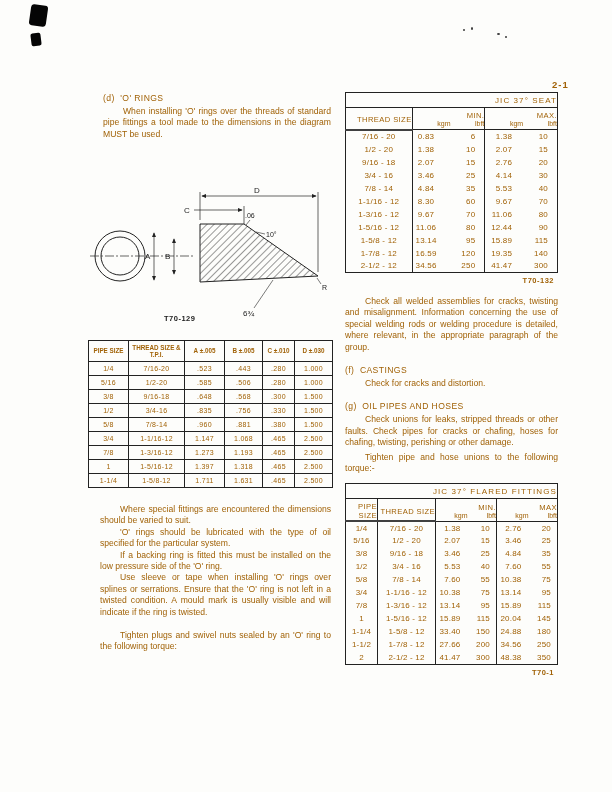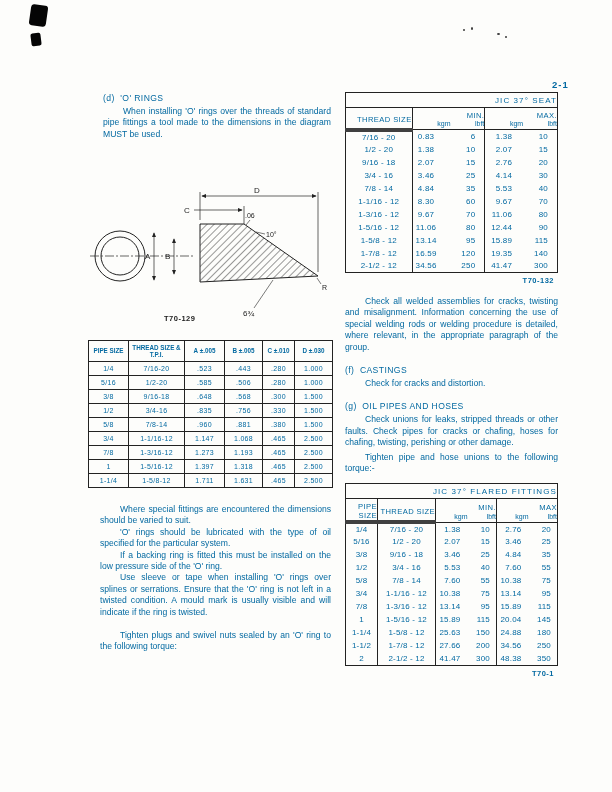--- a/index.html
+++ b/index.html
@@ -1,18 +1,18 @@
 <!DOCTYPE html>
 <html><head>
 <meta charset="utf-8">
 <style>
   * { margin:0; padding:0; box-sizing:border-box; }
   html,body { width:612px; height:792px; }
   body { font-family:"Liberation Sans", sans-serif; background:#ffffff; }
-  .page { position:relative; width:612px; height:792px; background:#fdfdfb; color:#0369a1; overflow:hidden; }
+  .page { position:relative; width:612px; height:792px; background:#fdfdfb; color:#a16207; overflow:hidden; }
   .abs { position:absolute; }
 
   
   .blob { position:absolute; background:#050505; }
   .blob1 { left:30px; top:5px; width:17px; height:21px; border-radius:3px; transform:rotate(8deg); }
   .blob2 { left:31px; top:33px; width:10px; height:13px; border-radius:2px; transform:rotate(-7deg); }
   .dot { position:absolute; background:#3a3a3a; border-radius:50%; }
 
   .page-number { position:absolute; left:552px; top:79px; font-size:9.5px; font-weight:bold; letter-spacing:1px; }
 
@@ -34,21 +34,21 @@
 
   
   .right-col { left:345px; top:92px; width:213px; }
 
   .tq { border-collapse:collapse; table-layout:fixed; width:100%; background:#fdfdfb; border:1.4px solid #222; }
   .tq th { font-weight:normal;text-align:right; }
   .tq .tq-title { border-bottom:1px solid #222; font-size:8px; letter-spacing:1.1px; height:15px; }
   .tq .hdr th { font-size:7.6px; letter-spacing:.4px; padding-top:3px; }
   .tq .units th { font-size:7px; border-bottom:1px solid #222; padding-bottom:2px; }
   .tq .gb { border-left:1px solid #222; }
-  .tq .rs { border-bottom:4px solid #404040;margin-top:12px; }
+  .tq .rs { border-bottom:2px solid #404040;margin-top:12px; }
   .tq tbody td { font-size:8px; height:13px; letter-spacing:.2px; }
   .seat tbody td:nth-child(1) { text-align:center; }
   .seat tbody td:nth-child(2) { border-left:1px solid #222; text-align:center; padding-right:11px; }
   .seat tbody td:nth-child(3) { text-align:right; padding-right:9px; }
   .seat tbody td:nth-child(4) { border-left:1px solid #222; text-align:right; padding-right:11px; }
   .seat tbody td:nth-child(5) { text-align:right; padding-right:9px; }
   .flared tbody td:nth-child(1) { text-align:center; }
   .flared tbody td:nth-child(2) { border-left:1px solid #222; text-align:center; }
   .flared tbody td:nth-child(3) { border-left:1px solid #222; text-align:right; padding-right:7px; }
   .flared tbody td:nth-child(4) { text-align:right; padding-right:6px; }
@@ -436,21 +436,21 @@
             <td>1</td>
             <td>1-5/16 - 12</td>
             <td>15.89</td>
             <td>115</td>
             <td>20.04</td>
             <td>145</td>
           </tr>
           <tr>
             <td>1-1/4</td>
             <td>1-5/8 - 12</td>
-            <td>25.63</td>
+            <td>33.40</td>
             <td>150</td>
             <td>24.88</td>
             <td>180</td>
           </tr>
           <tr>
             <td>1-1/2</td>
             <td>1-7/8 - 12</td>
             <td>27.66</td>
             <td>200</td>
             <td>34.56</td>

